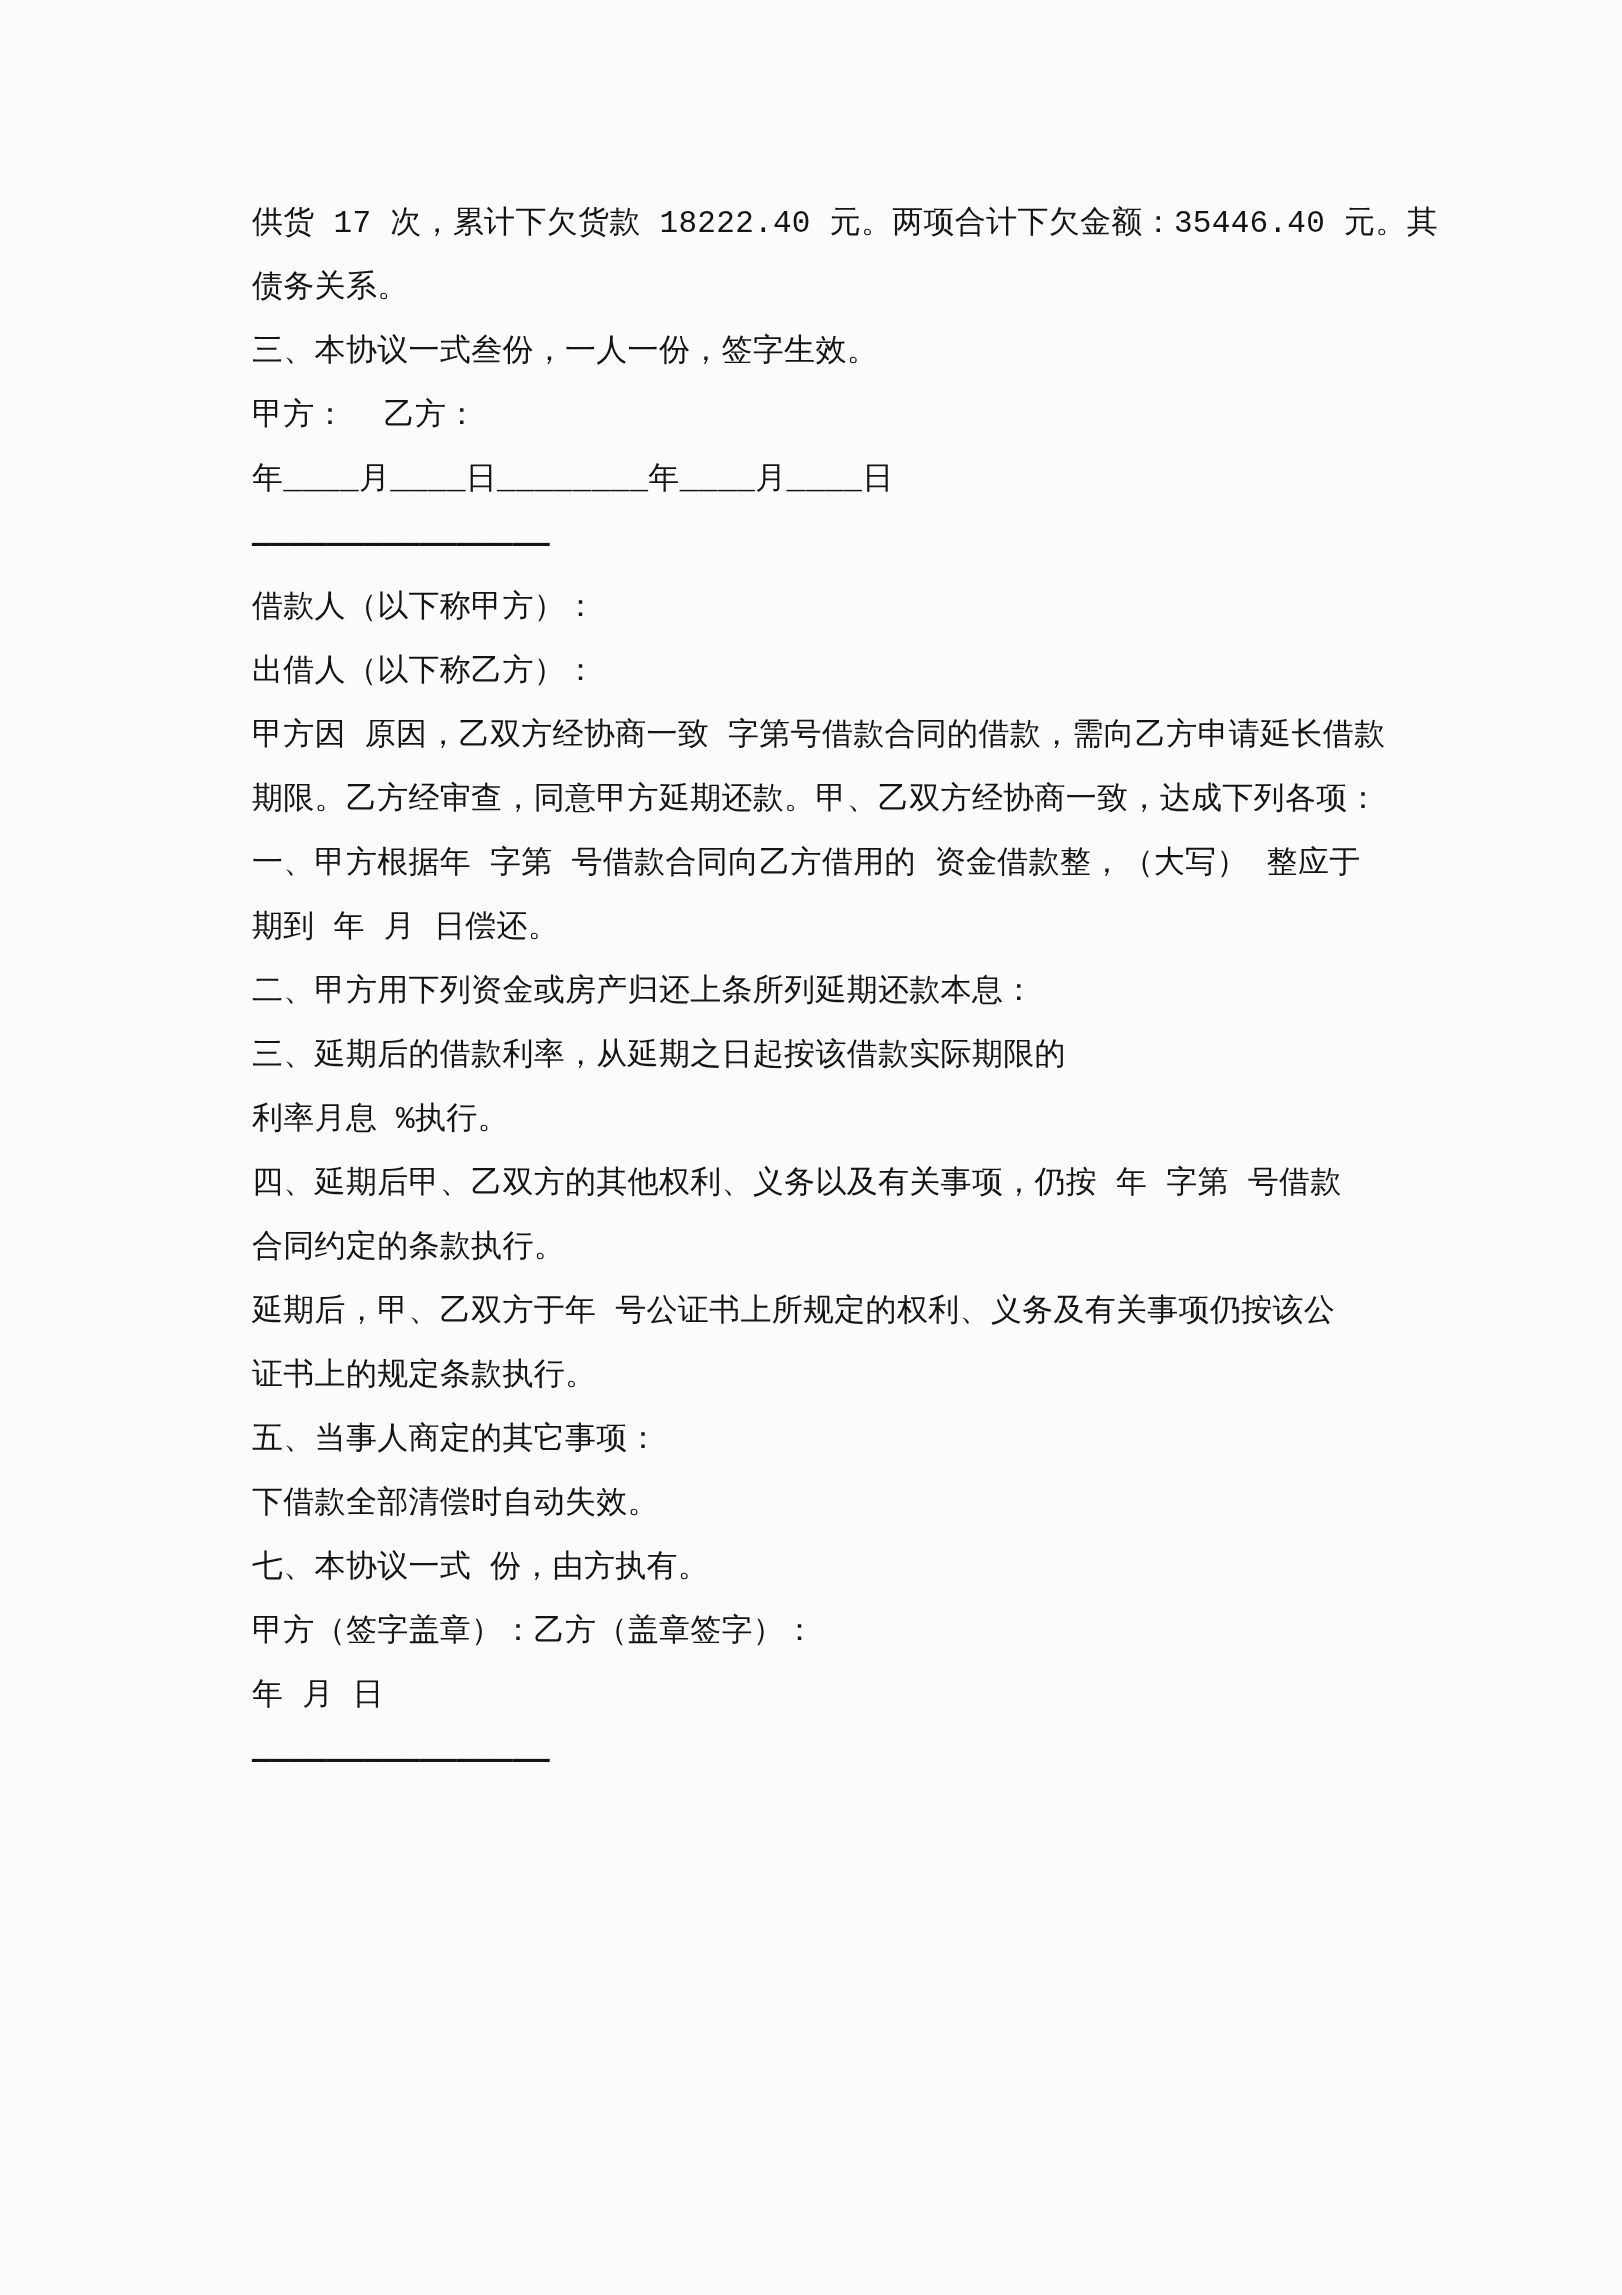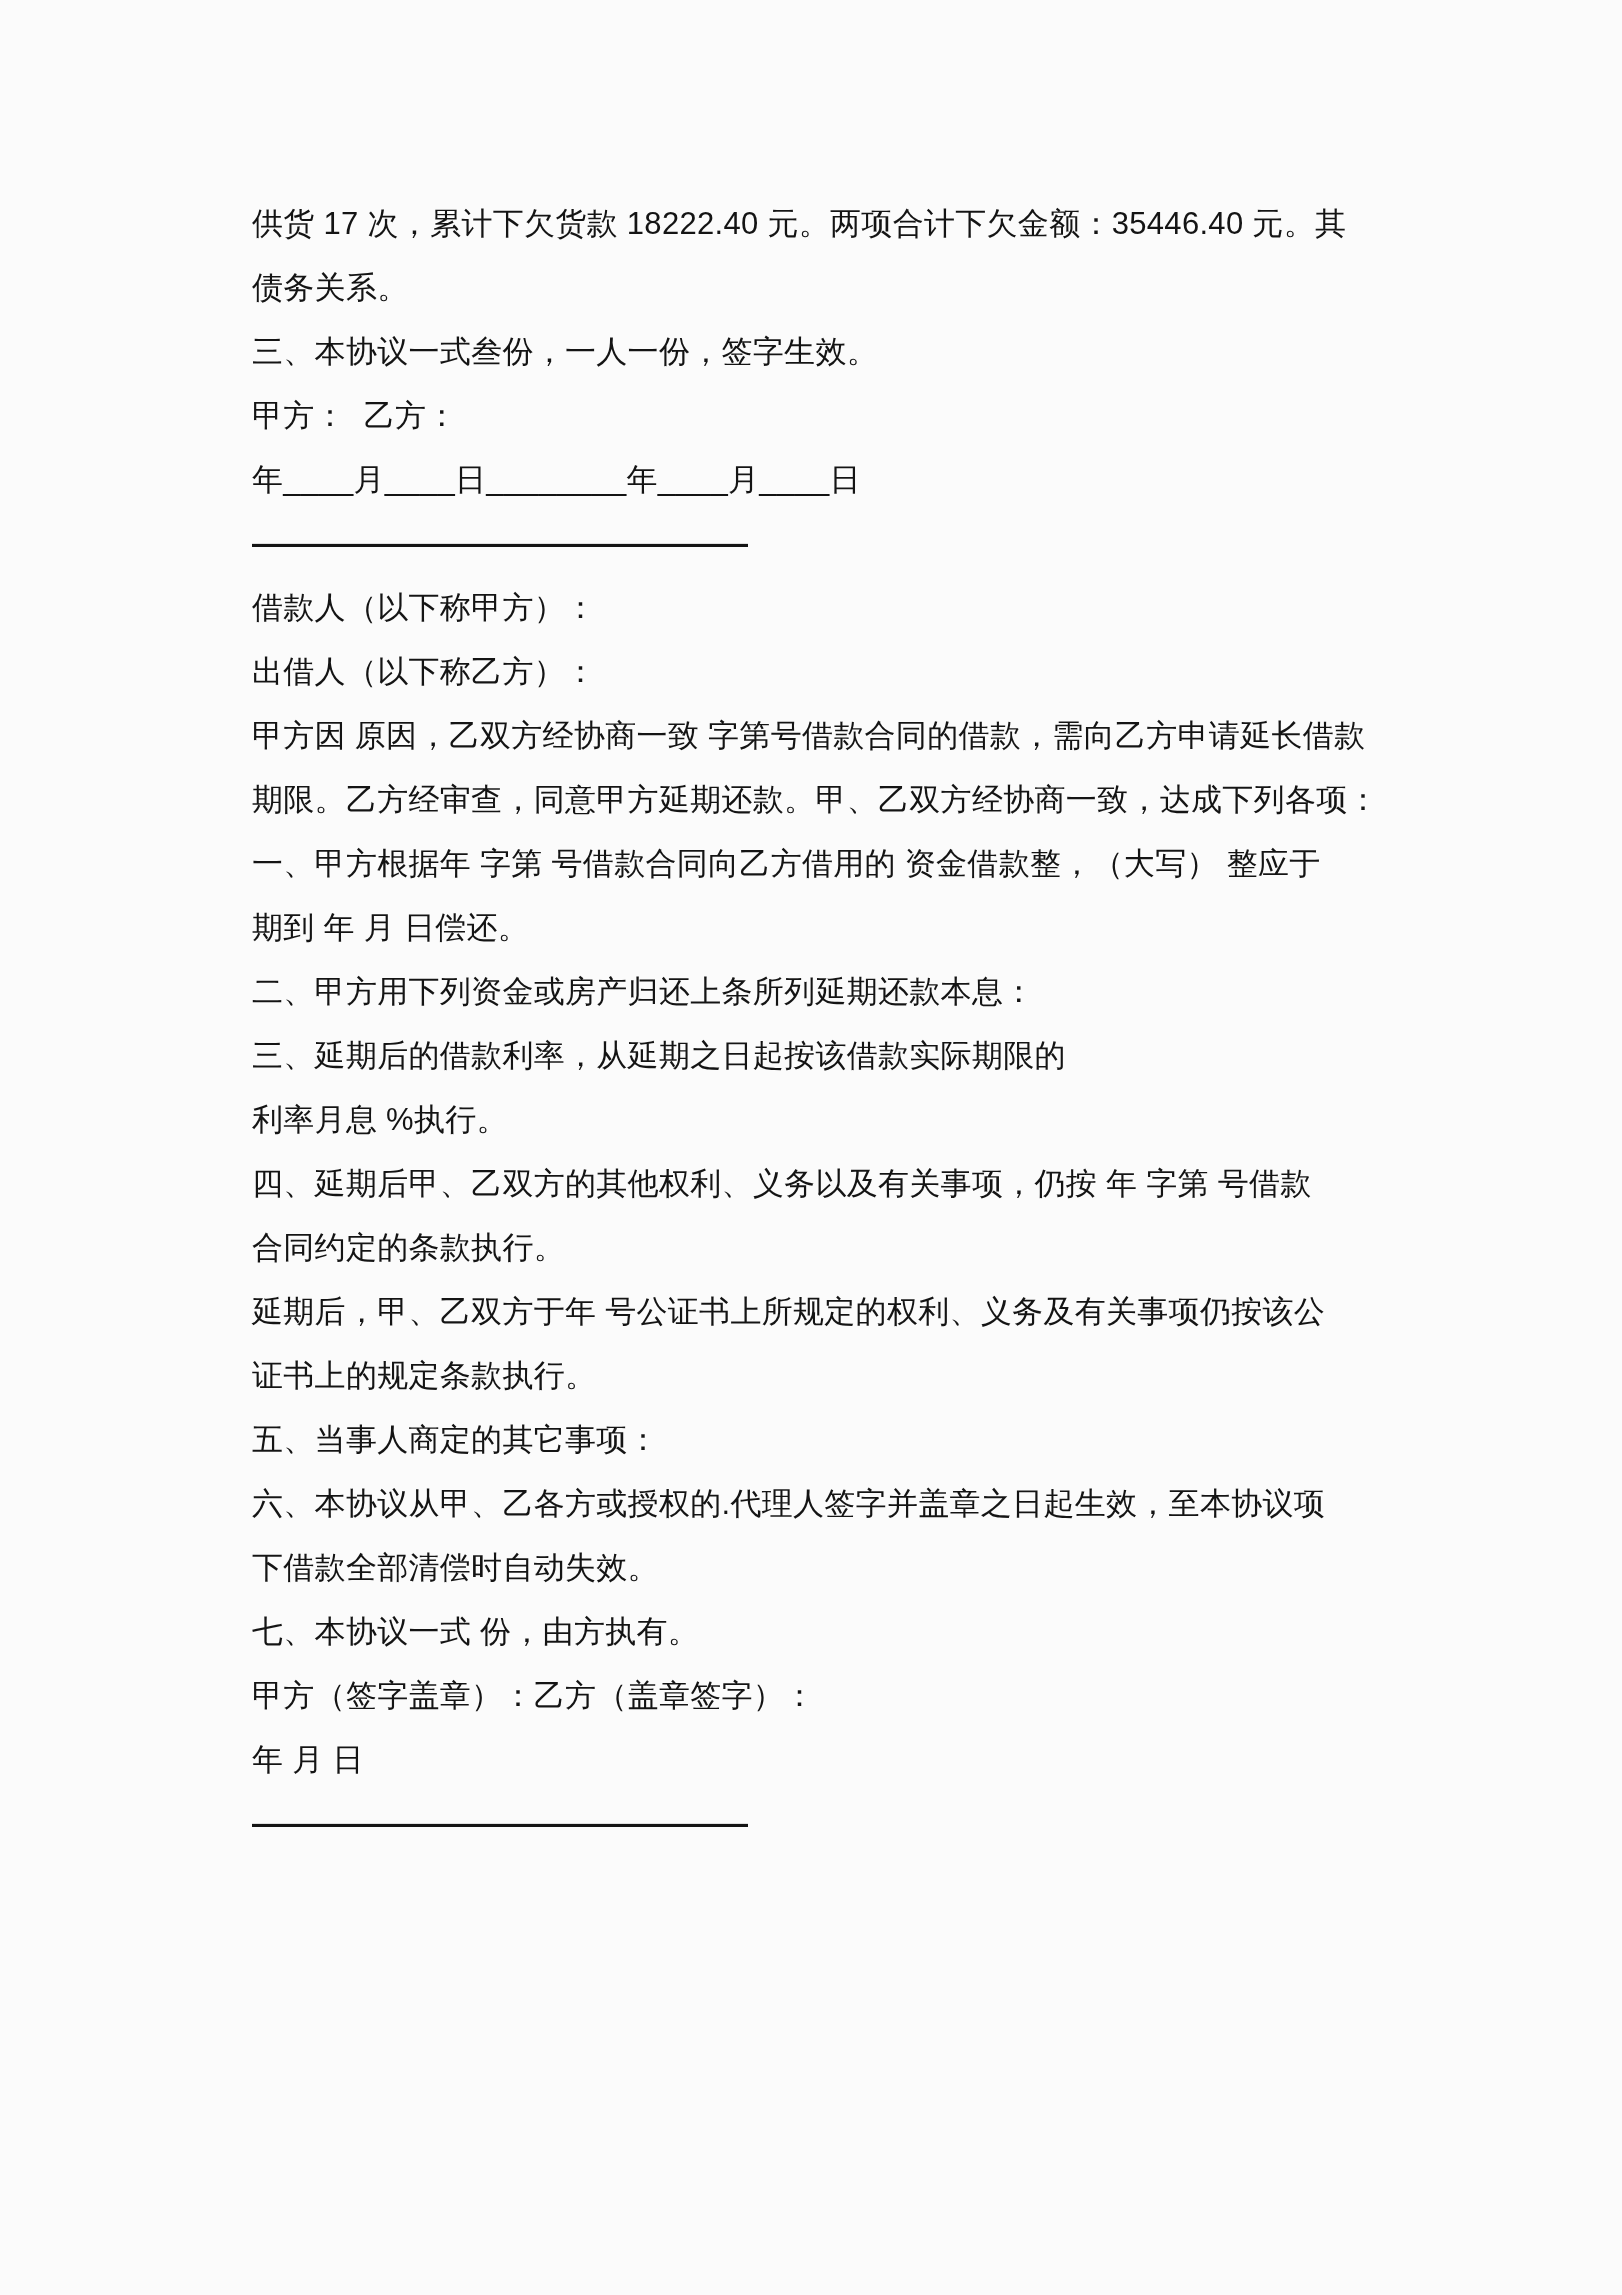--- a/index.html
+++ b/index.html
@@ -6,21 +6,21 @@
     margin: 0;
     padding: 0;
     background: #fbfbfb;
   }
   .page {
     position: relative;
     width: 1623px;
     height: 2295px;
     background: #fbfbfb;
     overflow: hidden;
-    font-family: Liberation Sans, sans-serif;
+    font-family: Liberation Mono, monospace;
     color: #141414;
     border-radius: 30px;
   }
   .content {
     position: absolute;
     left: 252px;
     top: 192px;
     width: 1126px;
   }
   .line {
@@ -53,21 +53,20 @@
       <div class="line">一、甲方根据年 字第 号借款合同向乙方借用的 资金借款整，（大写） 整应于</div>
       <div class="line">期到 年 月 日偿还。</div>
       <div class="line">二、甲方用下列资金或房产归还上条所列延期还款本息：</div>
       <div class="line">三、延期后的借款利率，从延期之日起按该借款实际期限的</div>
       <div class="line">利率月息 %执行。</div>
       <div class="line">四、延期后甲、乙双方的其他权利、义务以及有关事项，仍按 年 字第 号借款</div>
       <div class="line">合同约定的条款执行。</div>
       <div class="line">延期后，甲、乙双方于年 号公证书上所规定的权利、义务及有关事项仍按该公</div>
       <div class="line">证书上的规定条款执行。</div>
       <div class="line">五、当事人商定的其它事项：</div>
-      <div class="line">六、本协议从甲、乙各方或授权的.代理人签字并盖章之日起生效，至本协议项</div>
       <div class="line">下借款全部清偿时自动失效。</div>
       <div class="line">七、本协议一式 份，由方执有。</div>
       <div class="line">甲方（签字盖章）：乙方（盖章签字）：</div>
       <div class="line">年 月 日</div>
       <div class="line divider">————————————————</div>
     </div>
 </div>
 
 
 </body></html>

